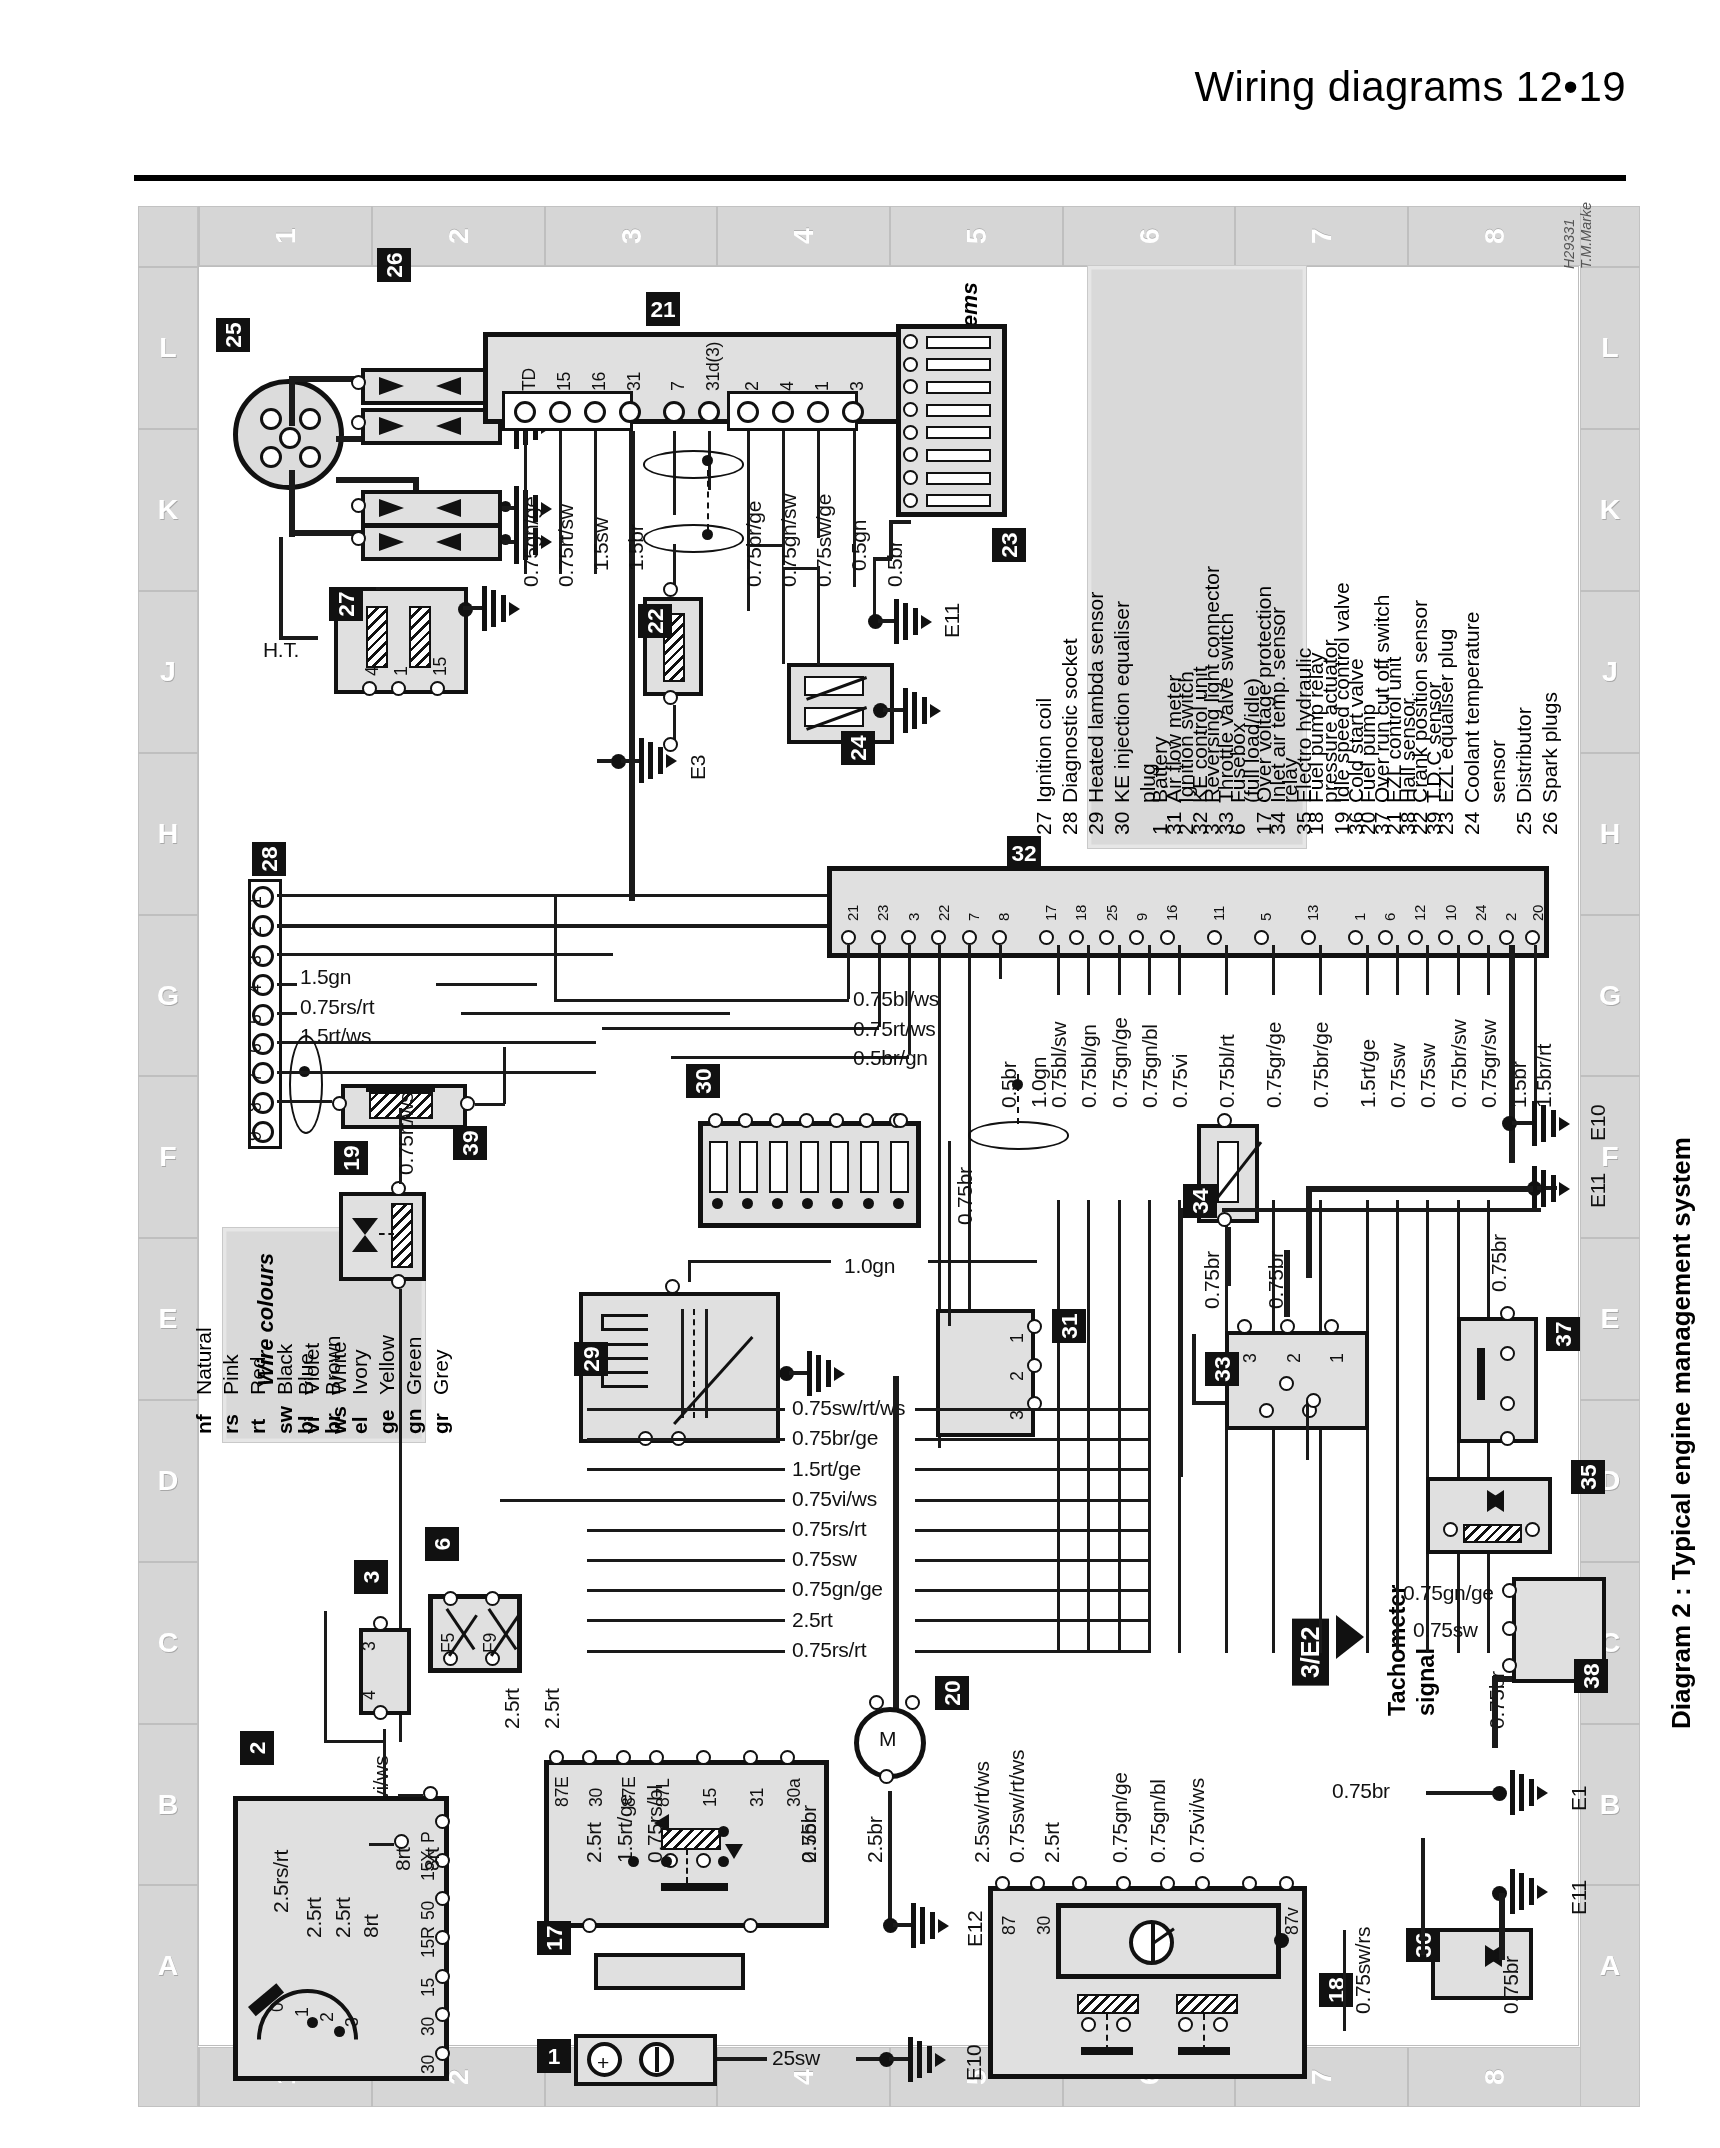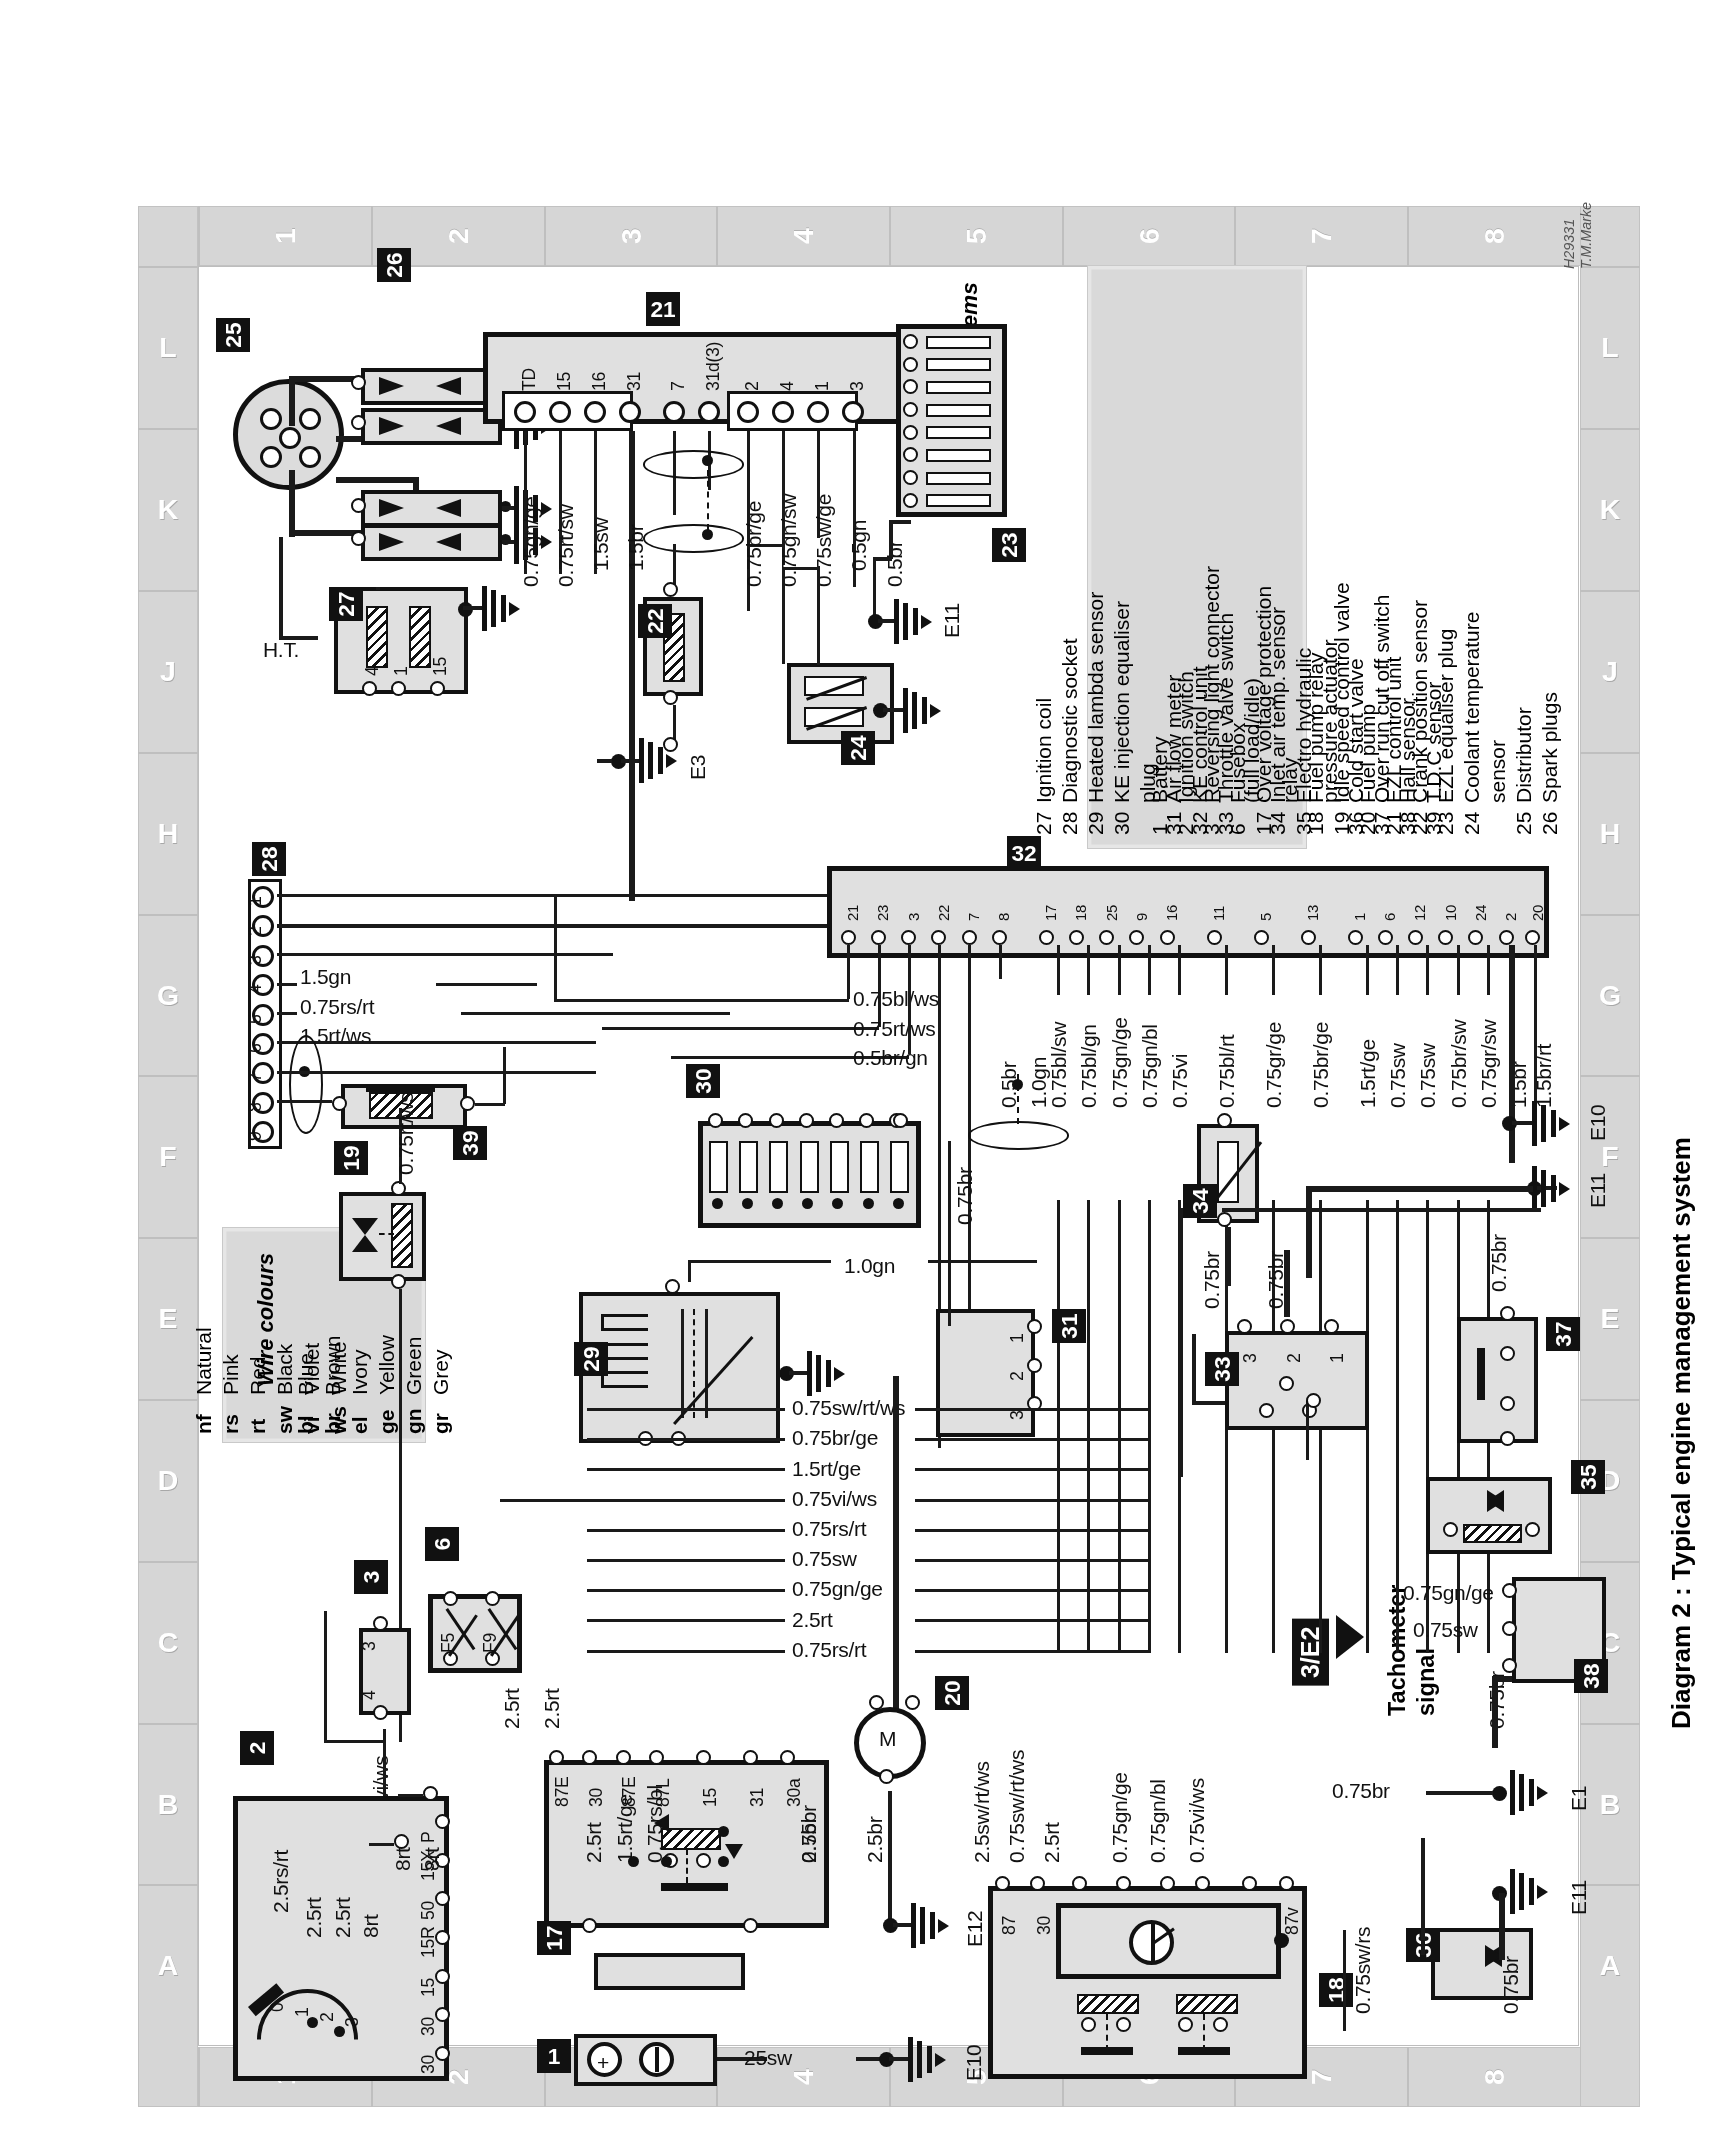--- a/index.html
+++ b/index.html
@@ -297,20 +297,24 @@
     position: absolute;
     width: 0;
     border-left: 2.5px dashed #111;
   }
 </style>
 </head>
 <body>
 
 <div id="page">
 
+  <div id="page-header">
+    <div id="header-title">Wiring diagrams  12•19</div>
+    <div id="header-rule"></div>
+  </div>
 
   <div id="frame">
     <div class="frame-band" id="band-top"></div>
     <div class="frame-band" id="band-bottom"></div>
     <div class="frame-band" id="band-left"></div>
     <div class="frame-band" id="band-right"></div>
     <div id="frame-inner"></div>
 
     <div id="grid-ticks">
         <div class="tick" style="left: 60px; width: 173px; height: 60px; top: 0px; transform: rotate(-90deg);">1</div>
@@ -1112,21 +1116,21 @@
         <b></b>
       </div>
       <div class="lbl vert" style="left:963px;top:1947px;">E12</div>
       <div class="box" style="left:574px;top:2034px;width:143px;height:52px;border-width:4.2px;"></div>
       <div class="" style="position:absolute;left:587px;top:2042px;width:35px;height:35px;border-radius:50%;border:4.2px solid #111;background:#fff;"></div>
       <div class="lbl" style="left:597px;top:2051px;">+</div>
       <div class="" style="position:absolute;left:639px;top:2042px;width:35px;height:35px;border-radius:50%;border:4.2px solid #111;background:#fff;"></div>
       <div class="" style="position:absolute;left:655px;top:2047px;width:4.2px;height:25px;background:#111;"></div>
       <div class="itemnum" style="left:537px;top:2039px;">1</div>
       <div class="wire h" style="left:717px;top:2057px;width:50px;height:4.2px;"></div>
-      <div class="lbl" style="left:744px;top:2046px;">25sw</div>
+      <div class="lbl" style="left:772px;top:2046px;">25sw</div>
       <div class="wire h" style="left:856px;top:2057px;width:25px;height:4.2px;"></div>
       <div class="dot" style="left:879px;top:2052px;"></div>
       <div class="wire h" style="left:889px;top:2057px;width:18.5px;height:4.2px;"></div>
       <div class="gnd" style="left:908px;top:2037px;">
         <i></i>
         <i></i>
         <i></i>
         <b></b>
       </div>
       <div class="lbl vert" style="left:962px;top:2081px;">E10</div>

